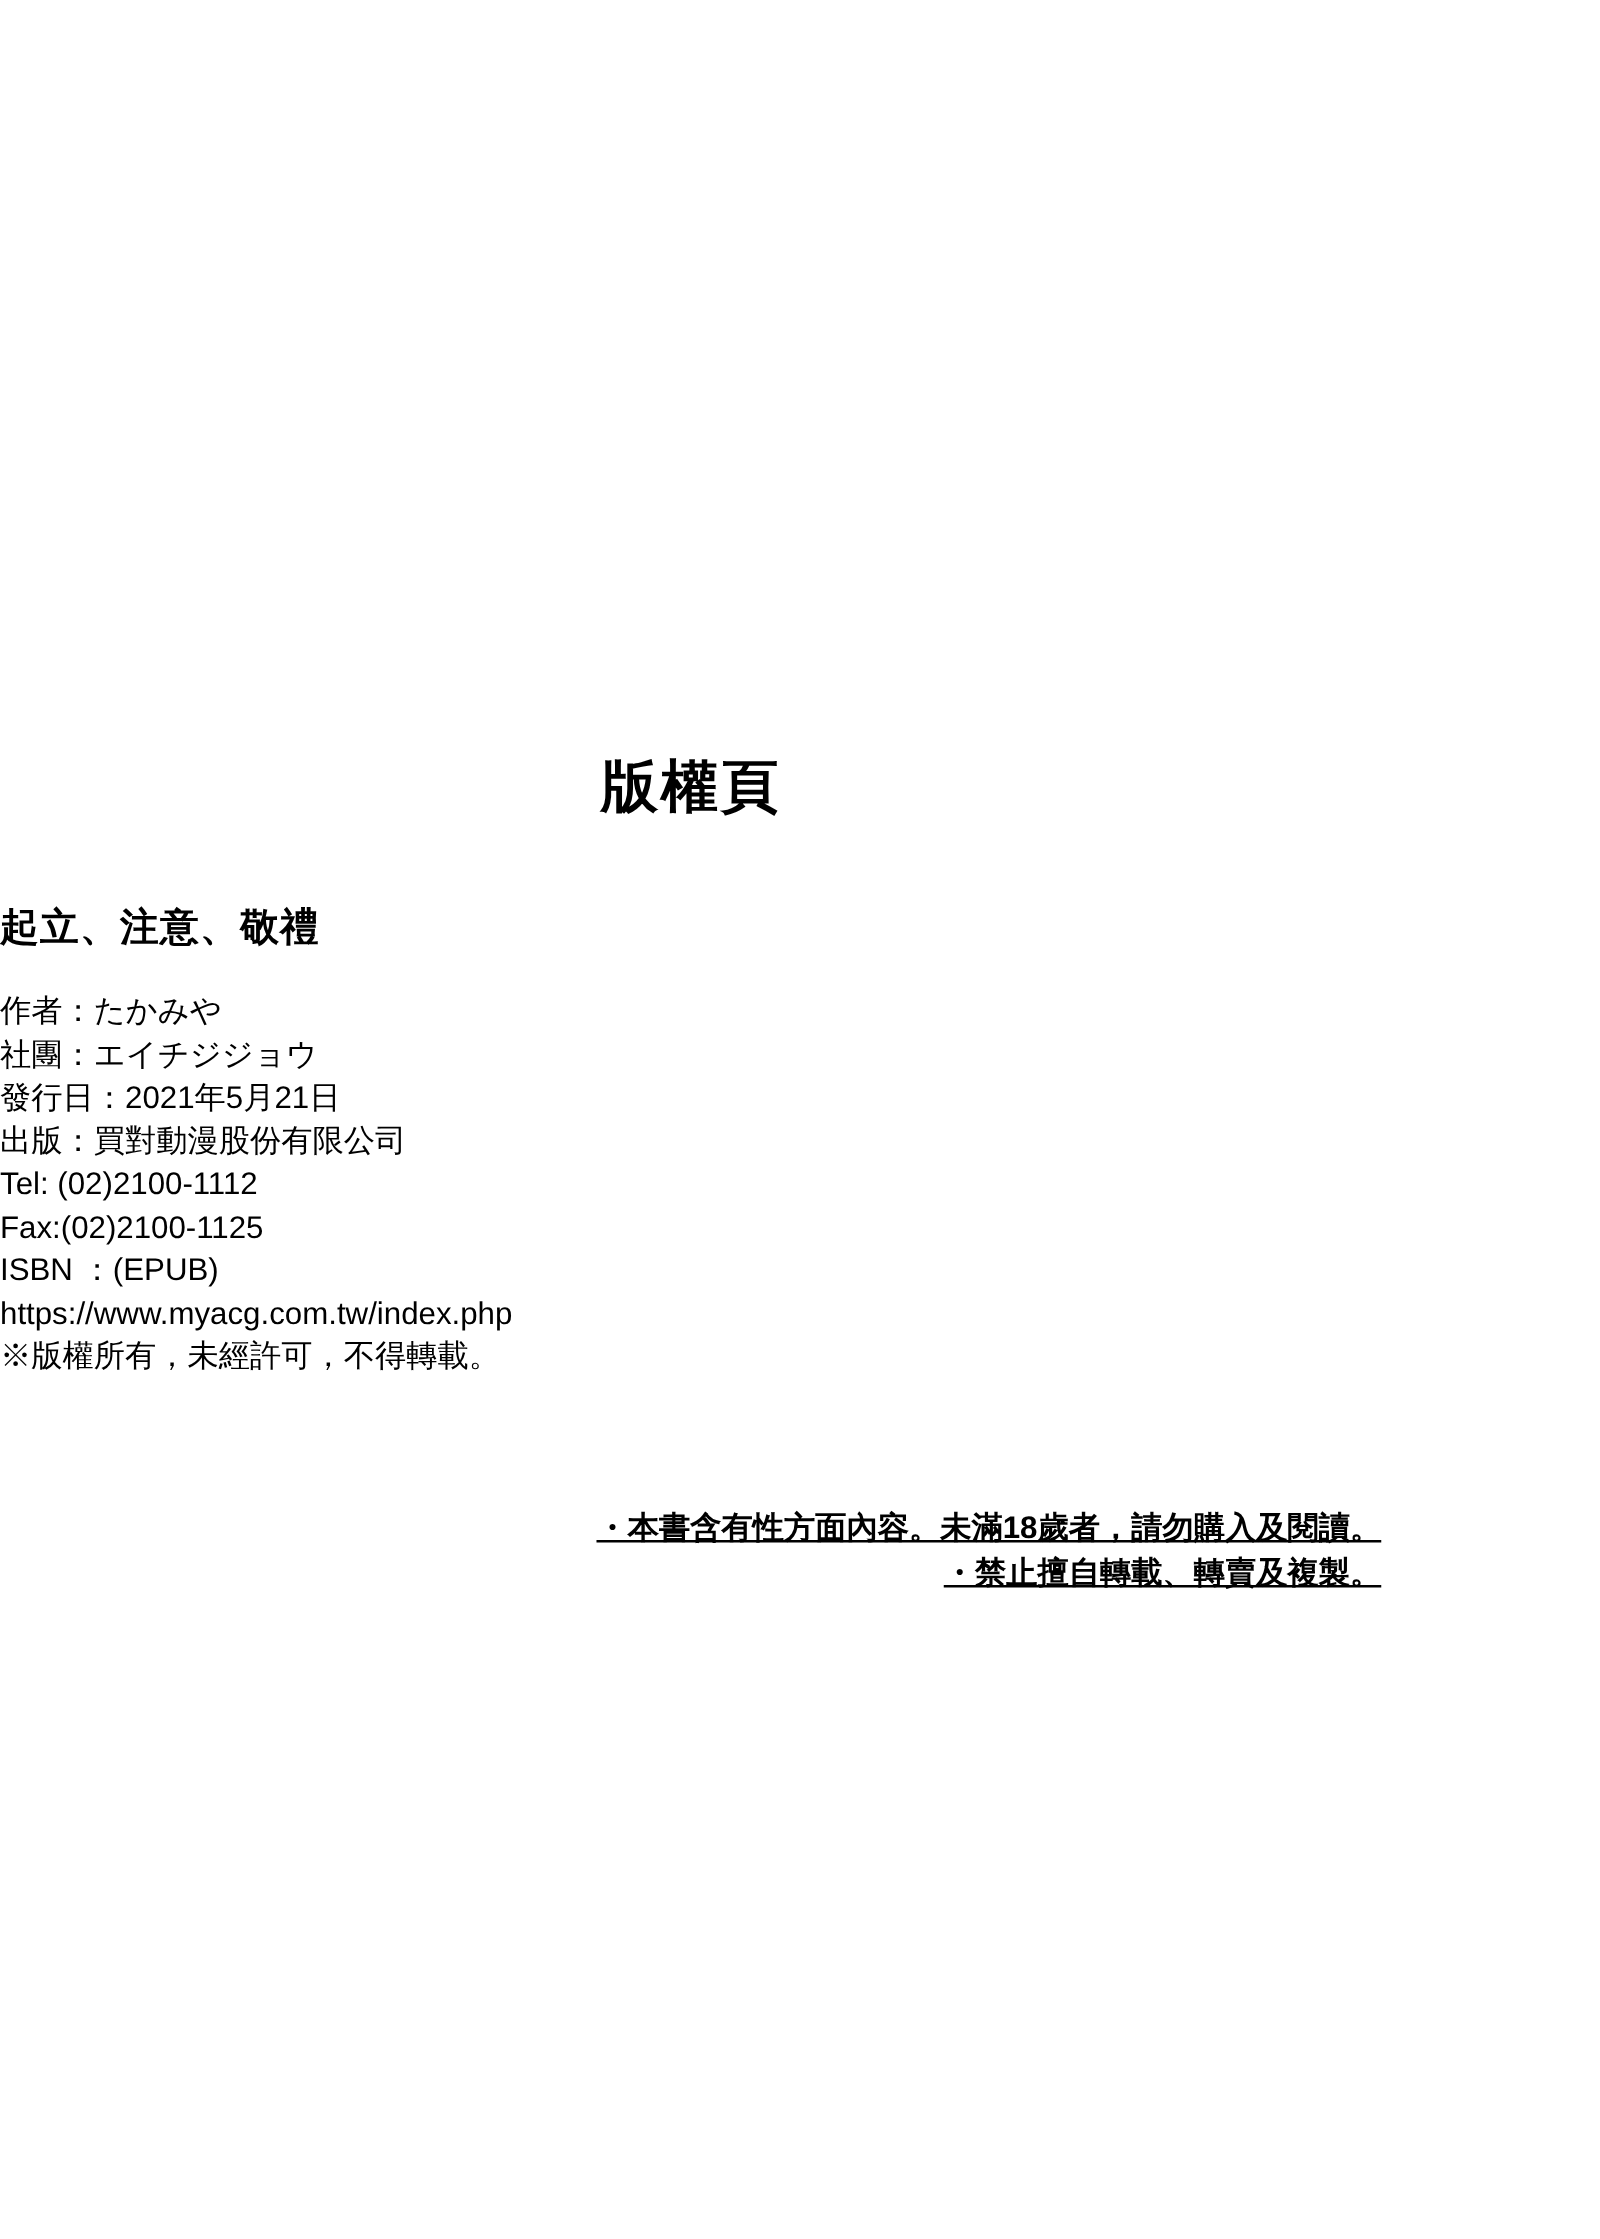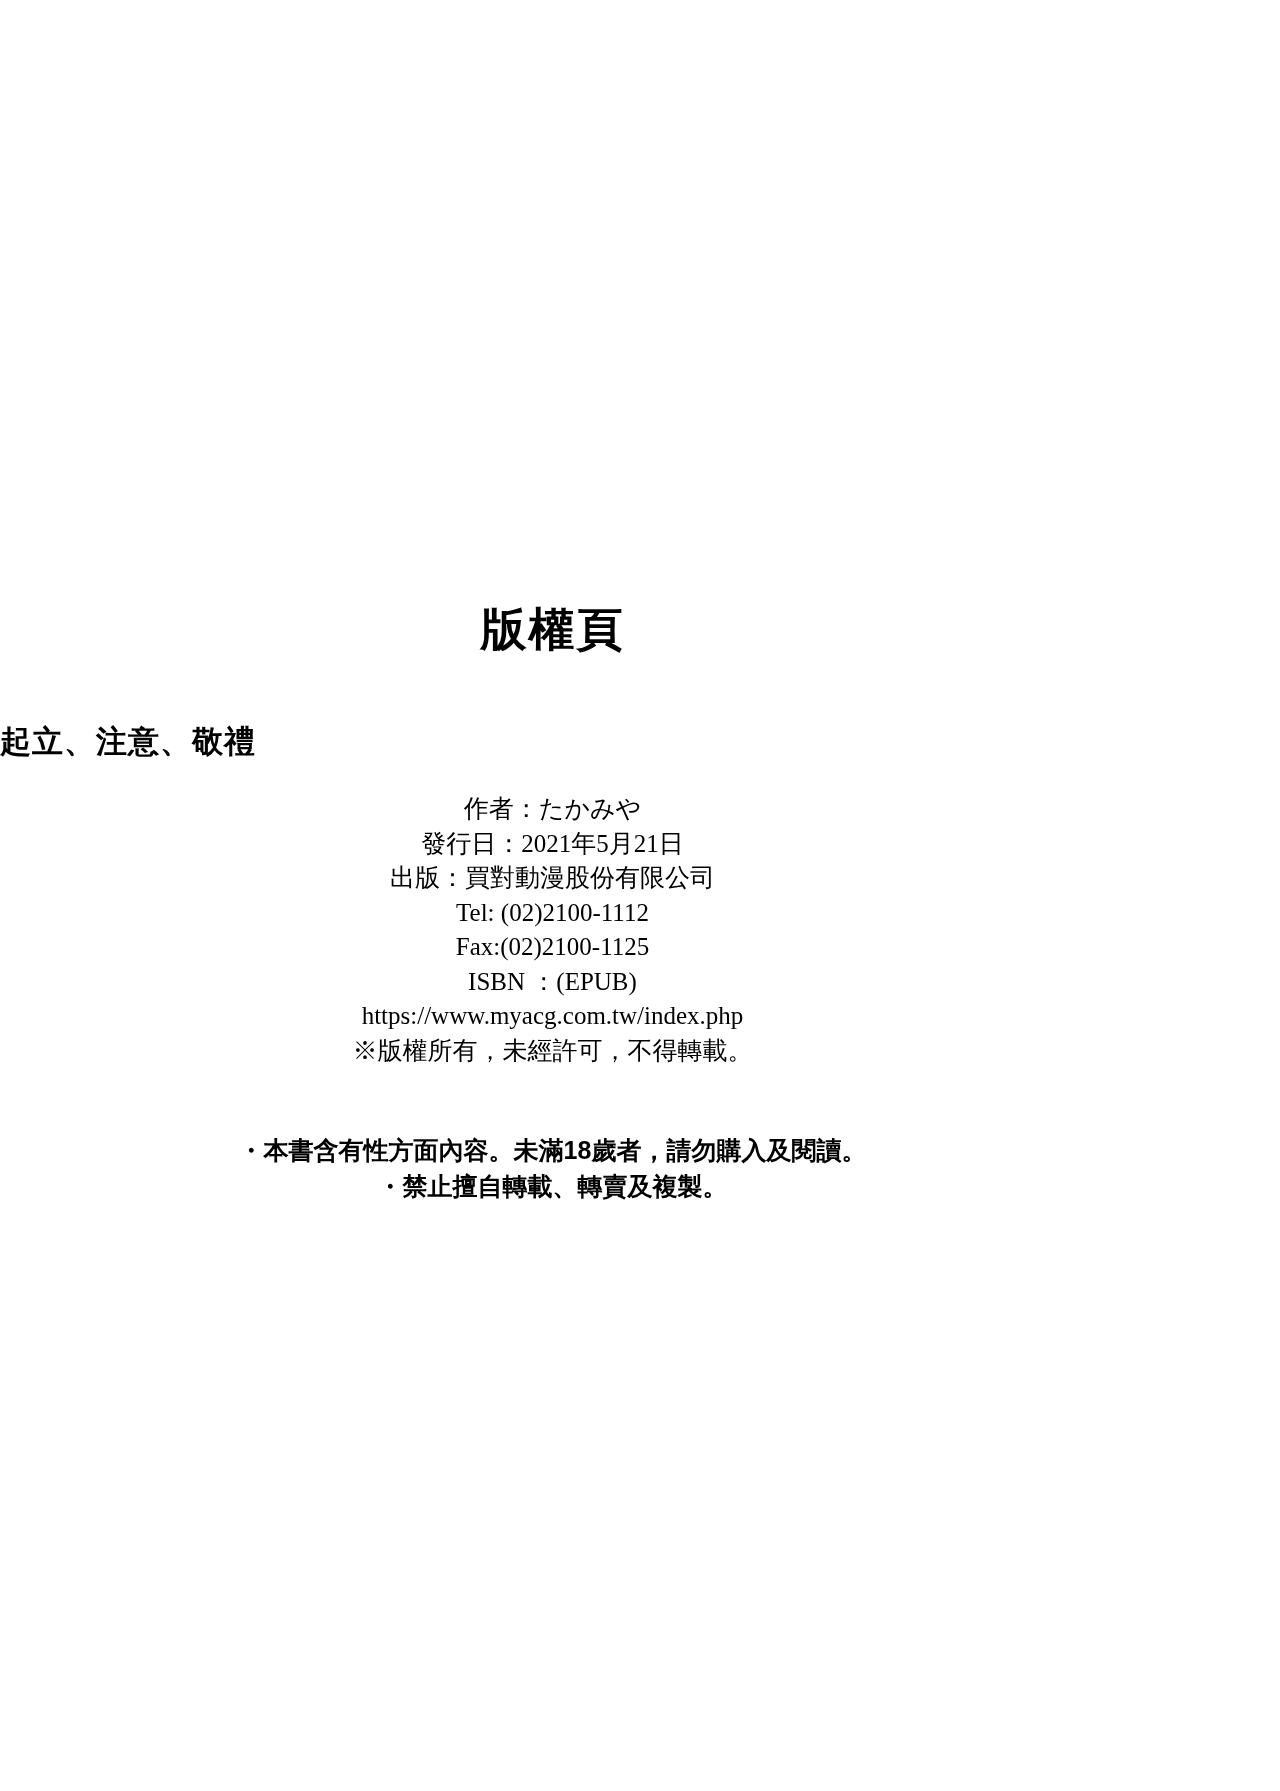--- a/index.html
+++ b/index.html
@@ -43,54 +43,54 @@
     top: 721px;
     left: 0;
     width: 1105px;
     text-align: left;
   }
   .info-block {
     position: absolute;
     top: 792px;
     left: 0;
     width: 1105px;
-    text-align: center;
-    font-family: Liberation Serif, serif;
   }
   .info-line {
     font-size: 25px;
     line-height: 34.5px;
     font-weight: normal;
     white-space: nowrap;
   }
   .notes-block {
     position: absolute;
-    top: 1132px;
+    top: 1204px;
     left: 0;
     width: 1105px;
-    text-align: center;
+    text-align: right;
+    text-decoration: underline;
   }
   .note-line {
     font-size: 25px;
     line-height: 36px;
     font-weight: bold;
     white-space: nowrap;
   }
 </style>
 </head>
 <body>
 
 <div class="page">
 
   <h1 class="colophon-title">版權頁</h1>
 
   <h2 class="work-title">起立、注意、敬禮</h2>
 
   <div class="info-block">
     <div class="info-line">作者：たかみや</div>
+    <div class="info-line">社團：エイチジジョウ</div>
     <div class="info-line">發行日：2021年5月21日</div>
     <div class="info-line">出版：買對動漫股份有限公司</div>
     <div class="info-line">Tel: (02)2100-1112</div>
     <div class="info-line">Fax:(02)2100-1125</div>
     <div class="info-line">ISBN ：(EPUB)</div>
     <div class="info-line">https://www.myacg.com.tw/index.php</div>
     <div class="info-line">※版權所有，未經許可，不得轉載。</div>
   </div>
 
   <div class="notes-block">

